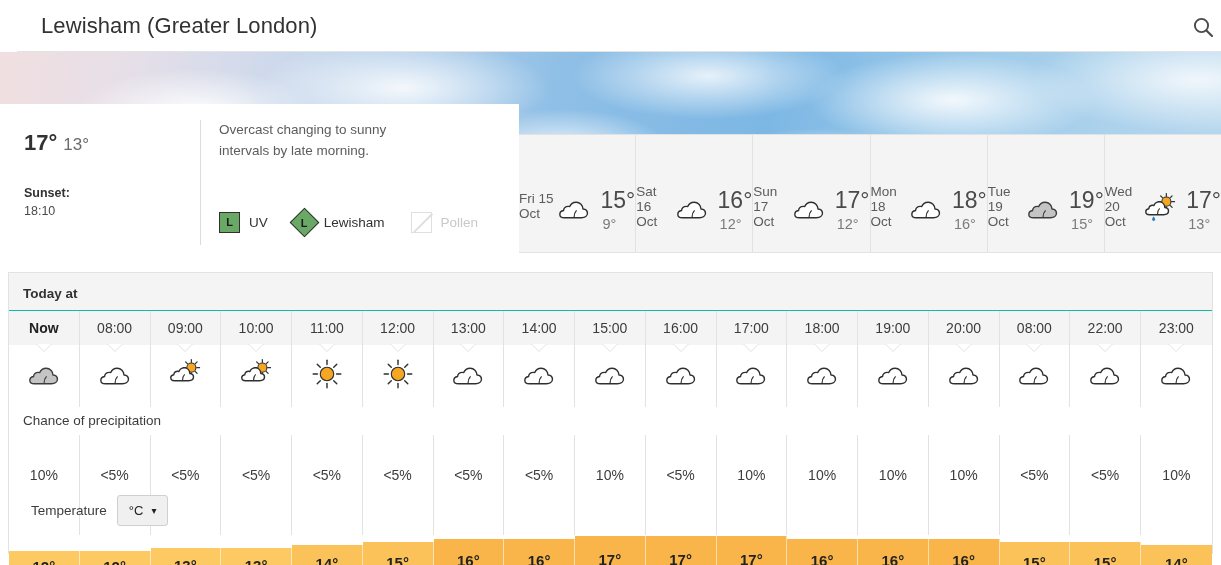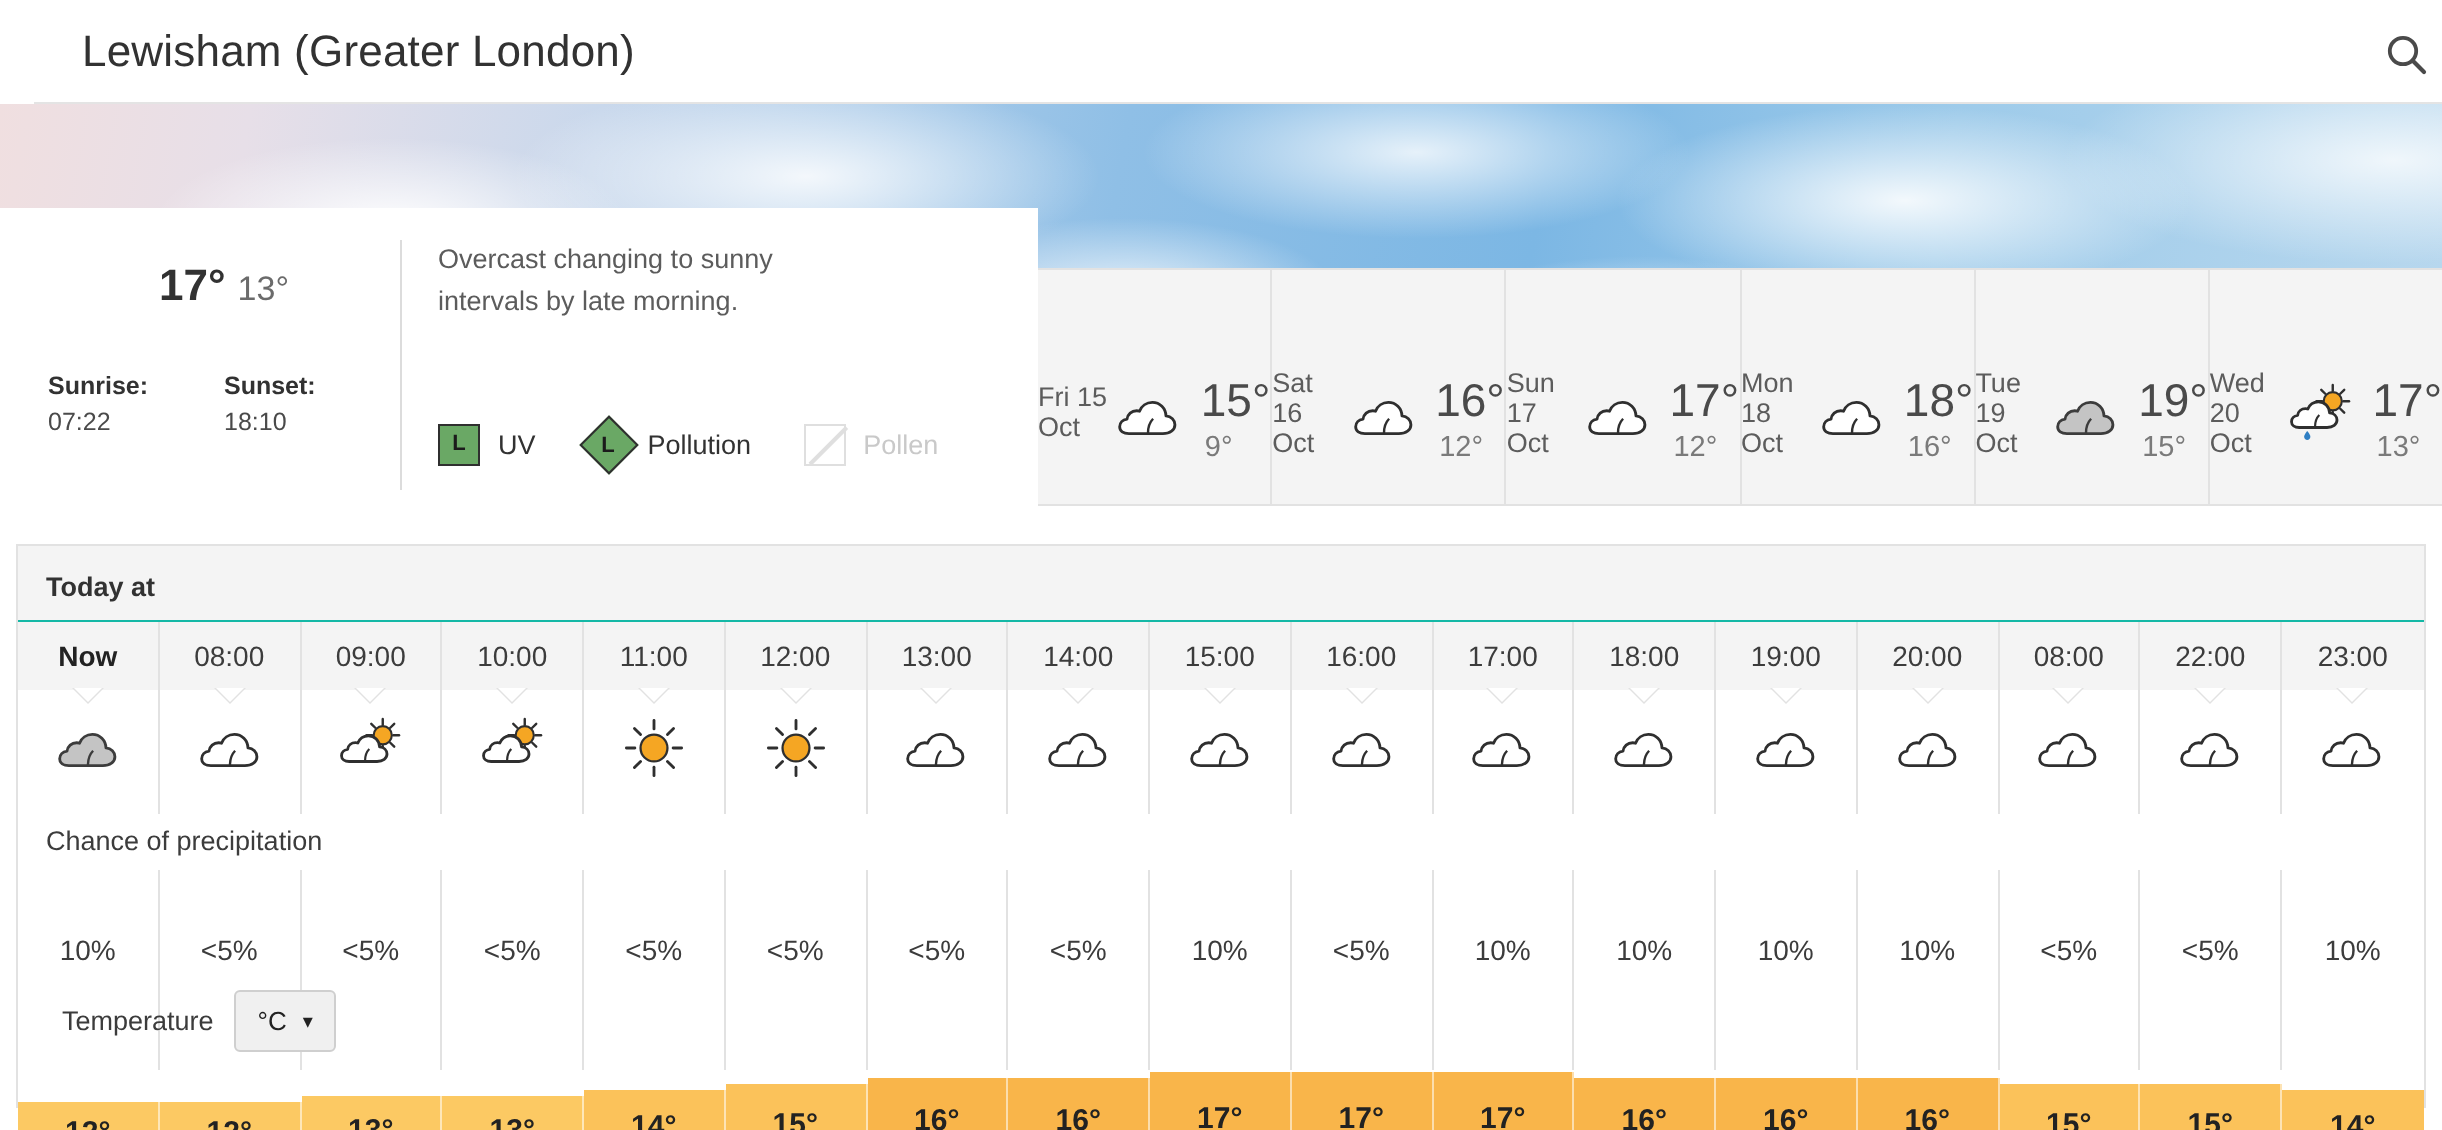--- a/index.html
+++ b/index.html
@@ -56,21 +56,21 @@
 
   
   .today-card {
     position: absolute; top: 104px; left: 0;
     width: 519px; height: 149px;
     background: #ffffff;
     display: flex;
   }
   .today-left { width: 200px; padding: 16px 0 0 24px; }
   .today-label { font-size: 25px; color: #323232; font-weight: 400; letter-spacing: .2px; }
-  .today-temps { margin-top: 10px; text-align: center; }
+  .today-temps { margin-top: 10px; }
   .today-hi { font-size: 22px; color: #323232; font-weight: 700; }
   .today-lo { font-size: 17px; color: #6b6b6b; font-weight: 400; margin-left: 6px; }
   .sun-row { display: flex; margin-top: 30px; font-size: 12.5px; }
   .sun-block { width: 98px; }
   .sun-key { color: #323232; font-weight: 700; display: block; }
   .sun-val { color: #4a4a4a; display: block; margin-top: 4px; }
 
   .today-divider { width: 1px; background: #dcdcdc; margin: 16px 0 8px 0; }
 
   .today-right { flex: 1; padding: 16px 0 0 18px; }
@@ -229,44 +229,40 @@
     <div class="cloudwash"></div>
   </div>
 
   <div class="today-card">
     <div class="today-left">
       <div class="today-temps">
         <span class="today-hi">17°</span><span class="today-lo">13°</span>
       </div>
       <div class="sun-row">
         <div class="sun-block">
-          <span class="sun-key">Sunrise:</span>
-          <span class="sun-val">07:22</span>
-        </div>
-        <div class="sun-block">
           <span class="sun-key">Sunset:</span>
           <span class="sun-val">18:10</span>
         </div>
       </div>
     </div>
 
     <div class="today-divider"></div>
 
     <div class="today-right">
       <div class="today-desc">Overcast changing to sunny intervals by late morning.</div>
       <div class="badge-row">
         <div class="badge">
           <span class="sq-ind">L</span>
           <span class="badge-label">UV</span>
         </div>
         <div class="badge">
           <span class="di-ind">
               <span>L</span>
             </span>
-          <span class="badge-label">Pollution</span>
+          <span class="badge-label">Lewisham</span>
         </div>
         <div class="badge">
           <span class="empty-ind"></span>
           <span class="badge-label muted">Pollen</span>
         </div>
       </div>
     </div>
   </div>
 
   <div class="daystrip" id="daystrip">

